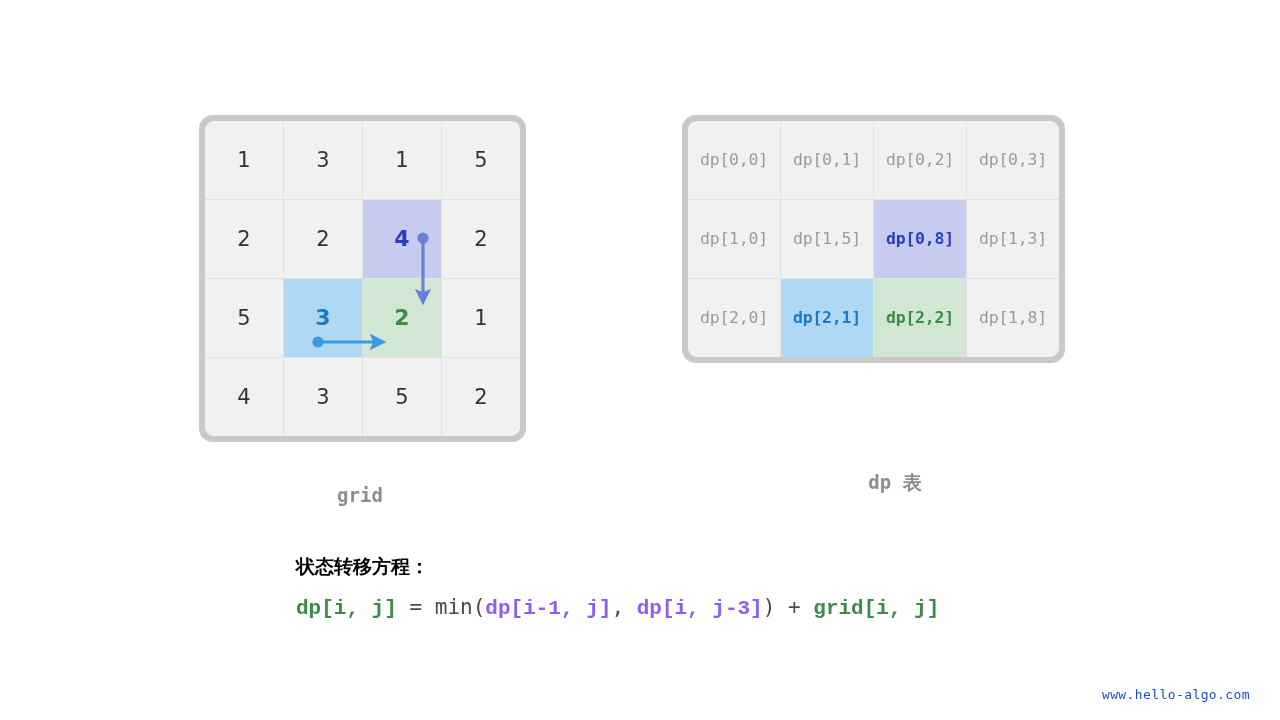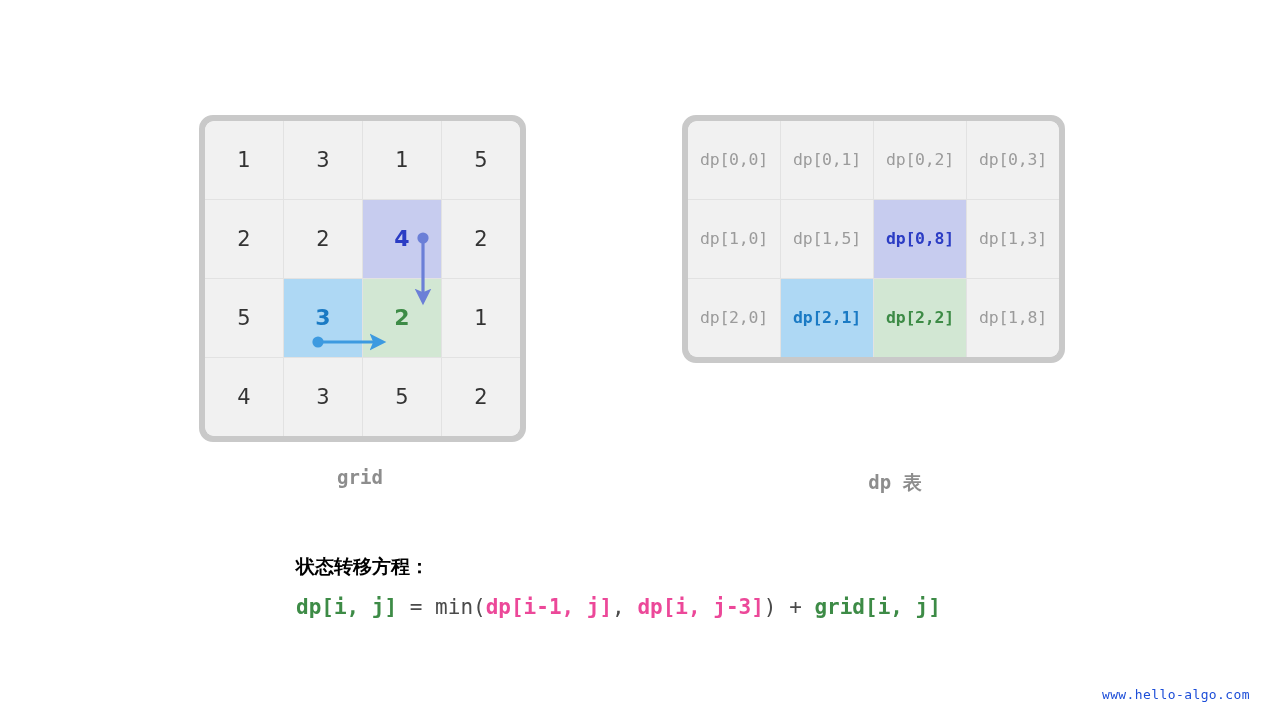--- a/index.html
+++ b/index.html
@@ -133,23 +133,24 @@
     font-size: 21px;
     white-space: nowrap;
     line-height: 1.1;
   }
   #equation-formula .op {
     color: #4a4a4a;
     font-weight: normal;
   }
   #equation-formula .tok {
     font-weight: bold;
+    font-family: Liberation Mono, monospace;
   }
   .f-green { color: #3d8b46; }
-  .f-blue  { color: #ec4899; margin-top: 41px; }
+  .f-blue  { color: #8b5cf6; margin-top: 41px; }
 
   
   #watermark {
     position: absolute;
     right: 30px;
     bottom: 18px;
     font-family: "DejaVu Sans Mono", "Liberation Mono", monospace;
     font-size: 13px;
     color: #1d4ed8;
     letter-spacing: 0.4px;
@@ -300,21 +301,21 @@
               </td>
           <td>
                 <span class="cell-inner">dp[1,8]</span>
               </td>
         </tr>
       </tbody>
         </table>
     </div>
   </div>
 
-  <div class="caption" style="left:199px; top:466px; width:322px;">grid</div>
+  <div class="caption" style="left:199px; top:484px; width:322px;">grid</div>
   <div class="caption" style="left:682px; top:470px; width:426px;text-align:center;">dp 表</div>
 </div>
 
 <div id="equation-block">
   <div id="equation-title">状态转移方程：</div>
   <div id="equation-formula">
     <span class="tok f-green">dp[i, j]</span><span class="op"> = </span><span class="op">min(</span><span class="tok f-blue">dp[i-1, j]</span><span class="op">, </span><span class="tok f-blue">dp[i, j-3]</span><span class="op">)</span><span class="op"> + </span><span class="tok f-green">grid[i, j]</span>
   </div>
 </div>
 

